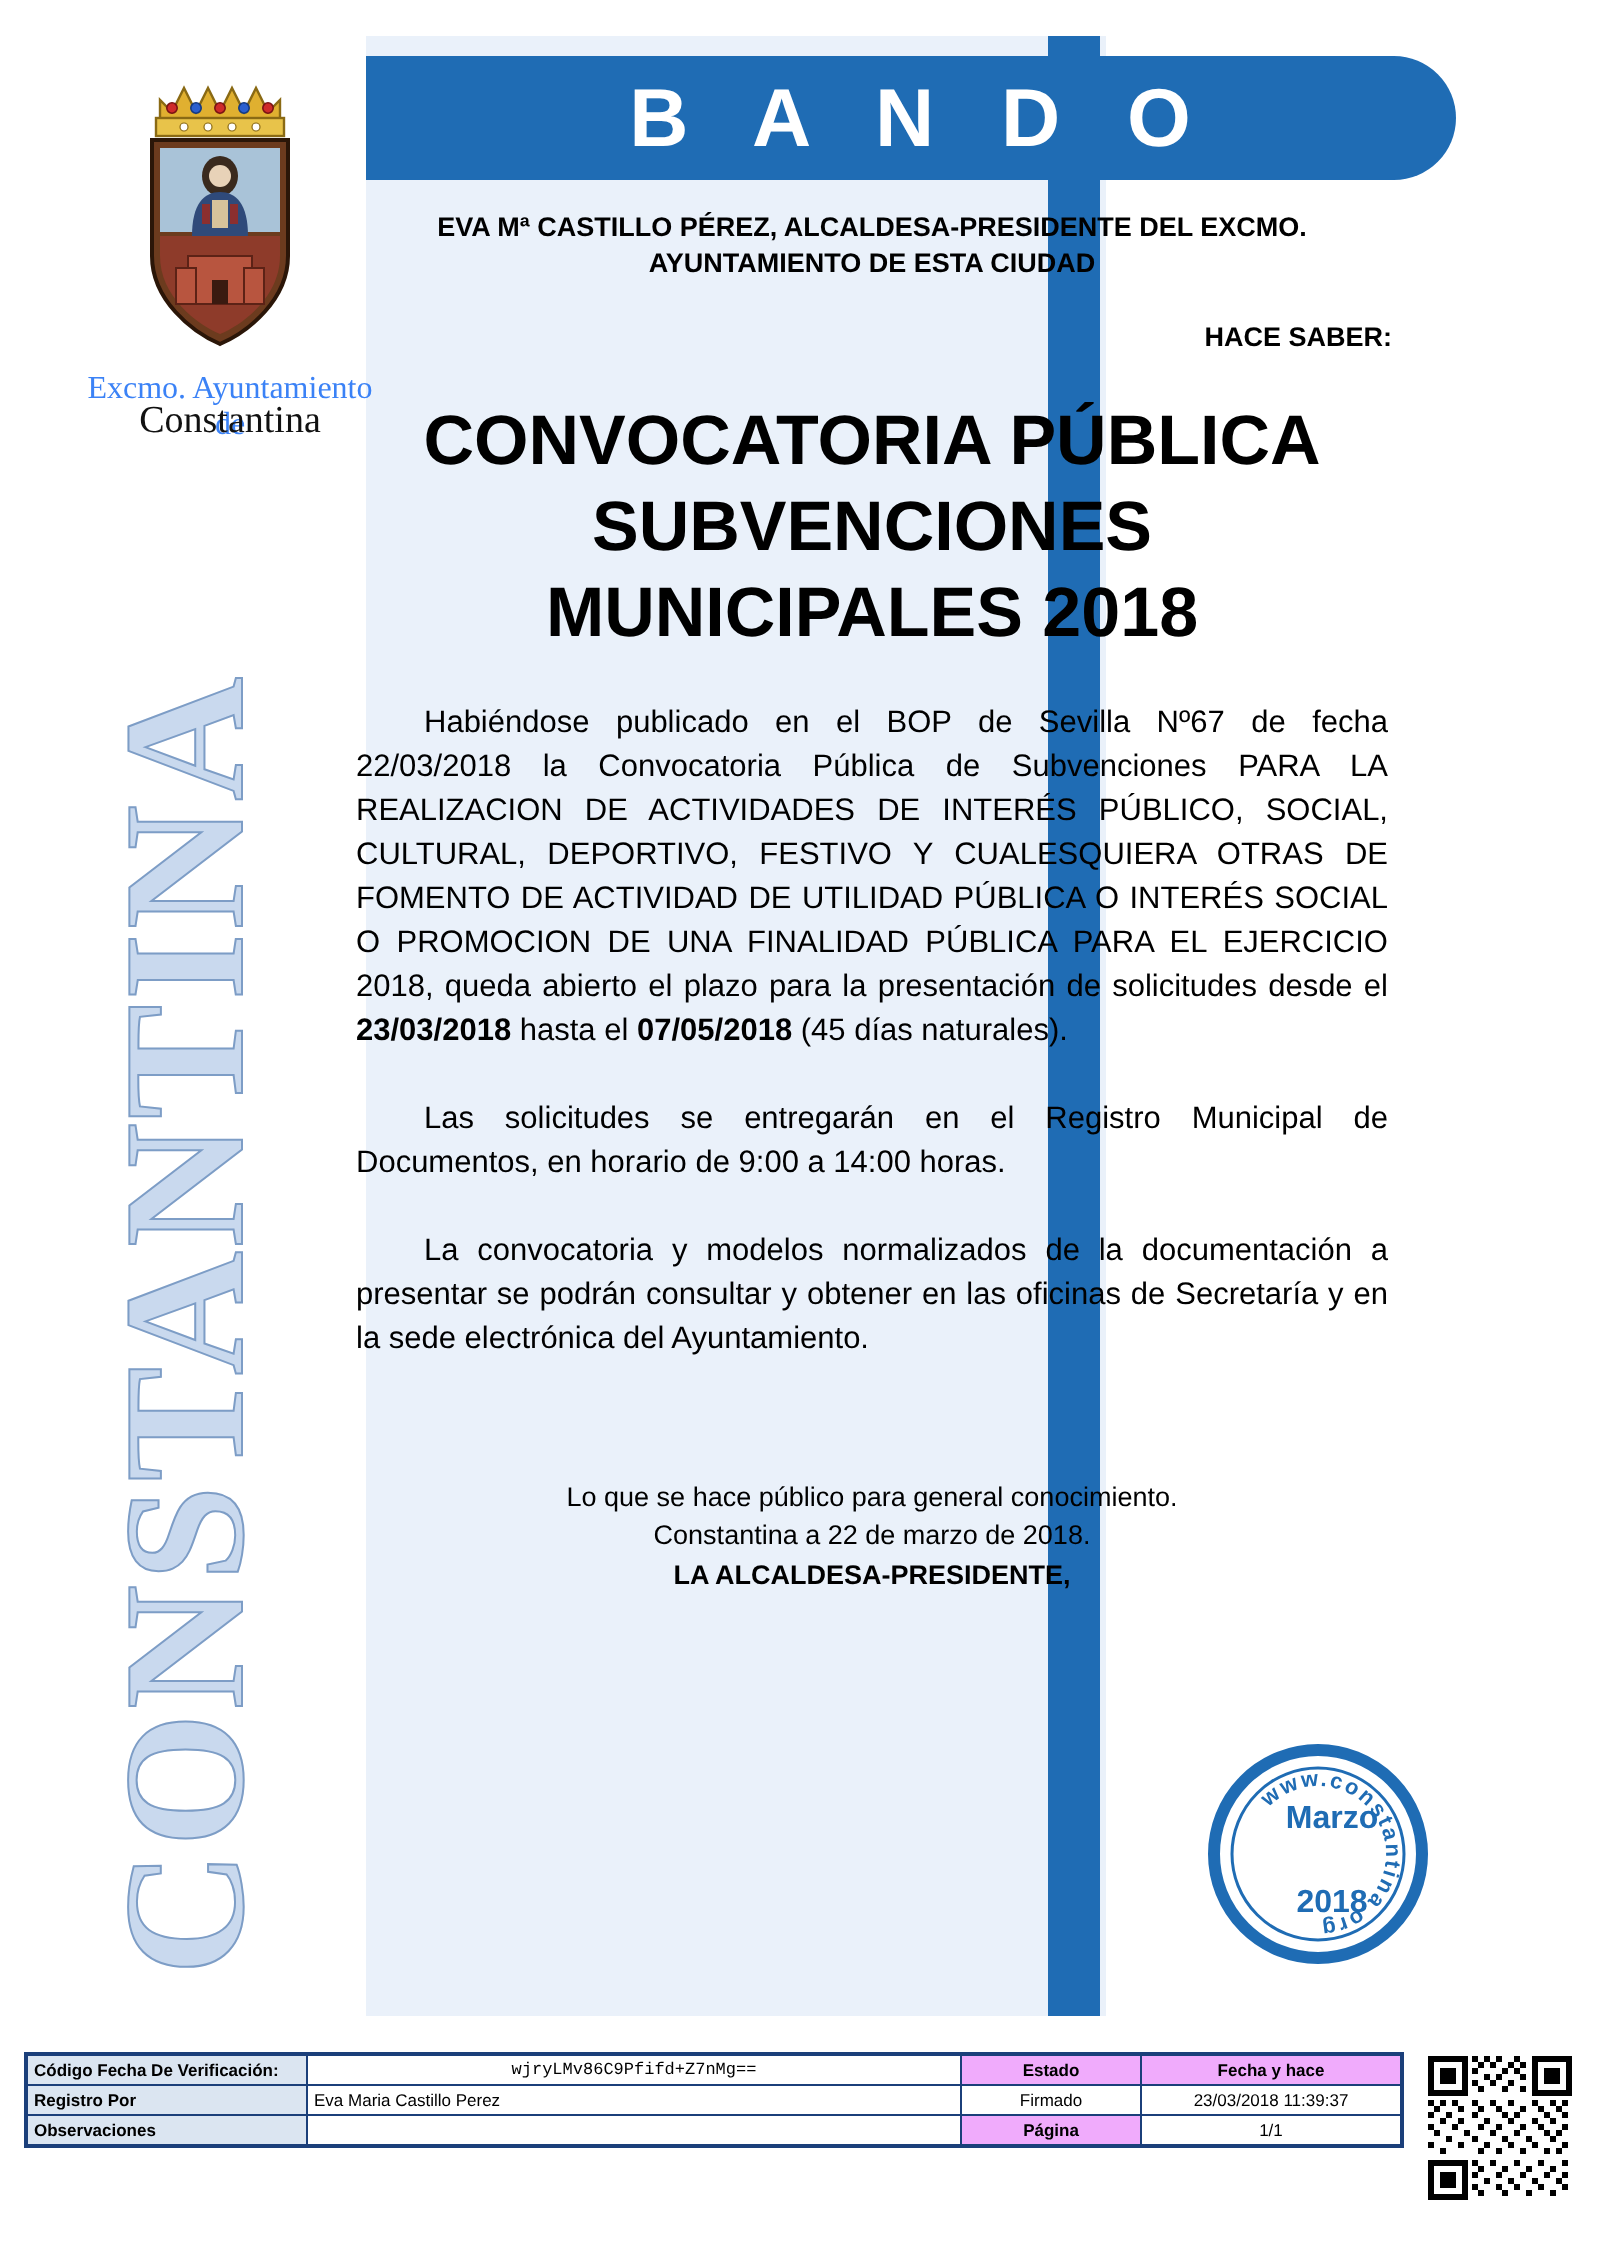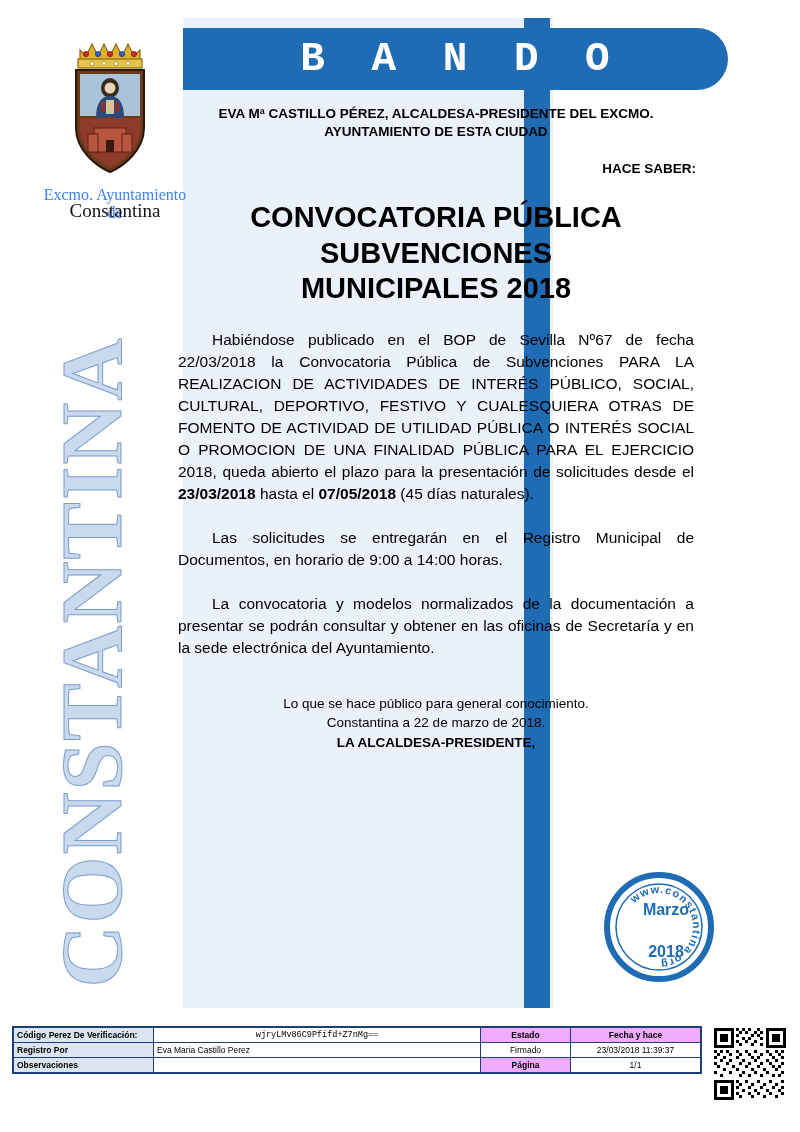--- a/index.html
+++ b/index.html
@@ -37,21 +37,21 @@
     left:183px; top:28px; width:545px; height:62px;
     background:#1f6cb4;
     border-radius: 0 31px 31px 0;
     display:flex; align-items:center; justify-content:center;
   }
   .bando-text {
     color:#ffffff;
     font-size: 41px;
     font-weight: bold;
     letter-spacing: 11px;
-    font-family:Liberation Mono, monospace;
+    font-family:Liberation Sans, sans-serif;
     padding-left: 10px;
   }
 
   
   .crest {
     position:absolute; left:60px; top:30px; width:110px; height:145px;
   }
   .crest svg { display:block; }
 
   .crest-caption1 {
@@ -92,36 +92,36 @@
     text-align:center; line-height:1.35;
     margin: 0 30px;
   }
   .hace-saber {
     margin-top: 20px;
     text-align:right; font-size:13.5px; font-weight:bold; color:#000;
   }
   .title {
     margin-top: 24px;
     text-align:center;
-    font-size: 29px; font-weight:bold; color:#000;
+    font-size: 35px; font-weight:bold; color:#000;
     line-height:1.22;
   }
 
   .para {
     margin-top: 22px;
     font-size: 15.5px; color:#000;
     text-align: justify;
     line-height: 1.42;
     padding: 0 2px;
   }
   .para.indent { text-indent: 34px; }
   .para b { font-weight:bold; }
 
   .closing {
-    margin-top: 35px;
+    margin-top: 58px;
     text-align:center;
     font-size: 13.5px;
     line-height: 1.45;
     color:#000;
   }
   .closing .bold { font-weight:bold; }
 
   
   .seal {
     position:absolute; left:604px; top:872px; width:110px; height:110px;
@@ -253,21 +253,21 @@
     <div class="month">
       <span>Marzo</span>
       <span>2018</span>
     </div>
   </div>
 
   <div class="footer">
     <table>
       <tbody>
           <tr>
-        <td class="f-label">Código Perez De Verificación:</td>
+        <td class="f-label">Código Fecha De Verificación:</td>
         <td class="f-mono">wjryLMv86C9Pfifd+Z7nMg==</td>
         <td class="f-head" style="width:90px">Estado</td>
         <td class="f-head" style="width:130px">Fecha y hace</td>
       </tr>
       <tr>
         <td class="f-label">Registro Por</td>
         <td class="f-left">Eva Maria Castillo Perez</td>
         <td class="f-val">Firmado</td>
         <td class="f-val">23/03/2018 11:39:37</td>
       </tr>

